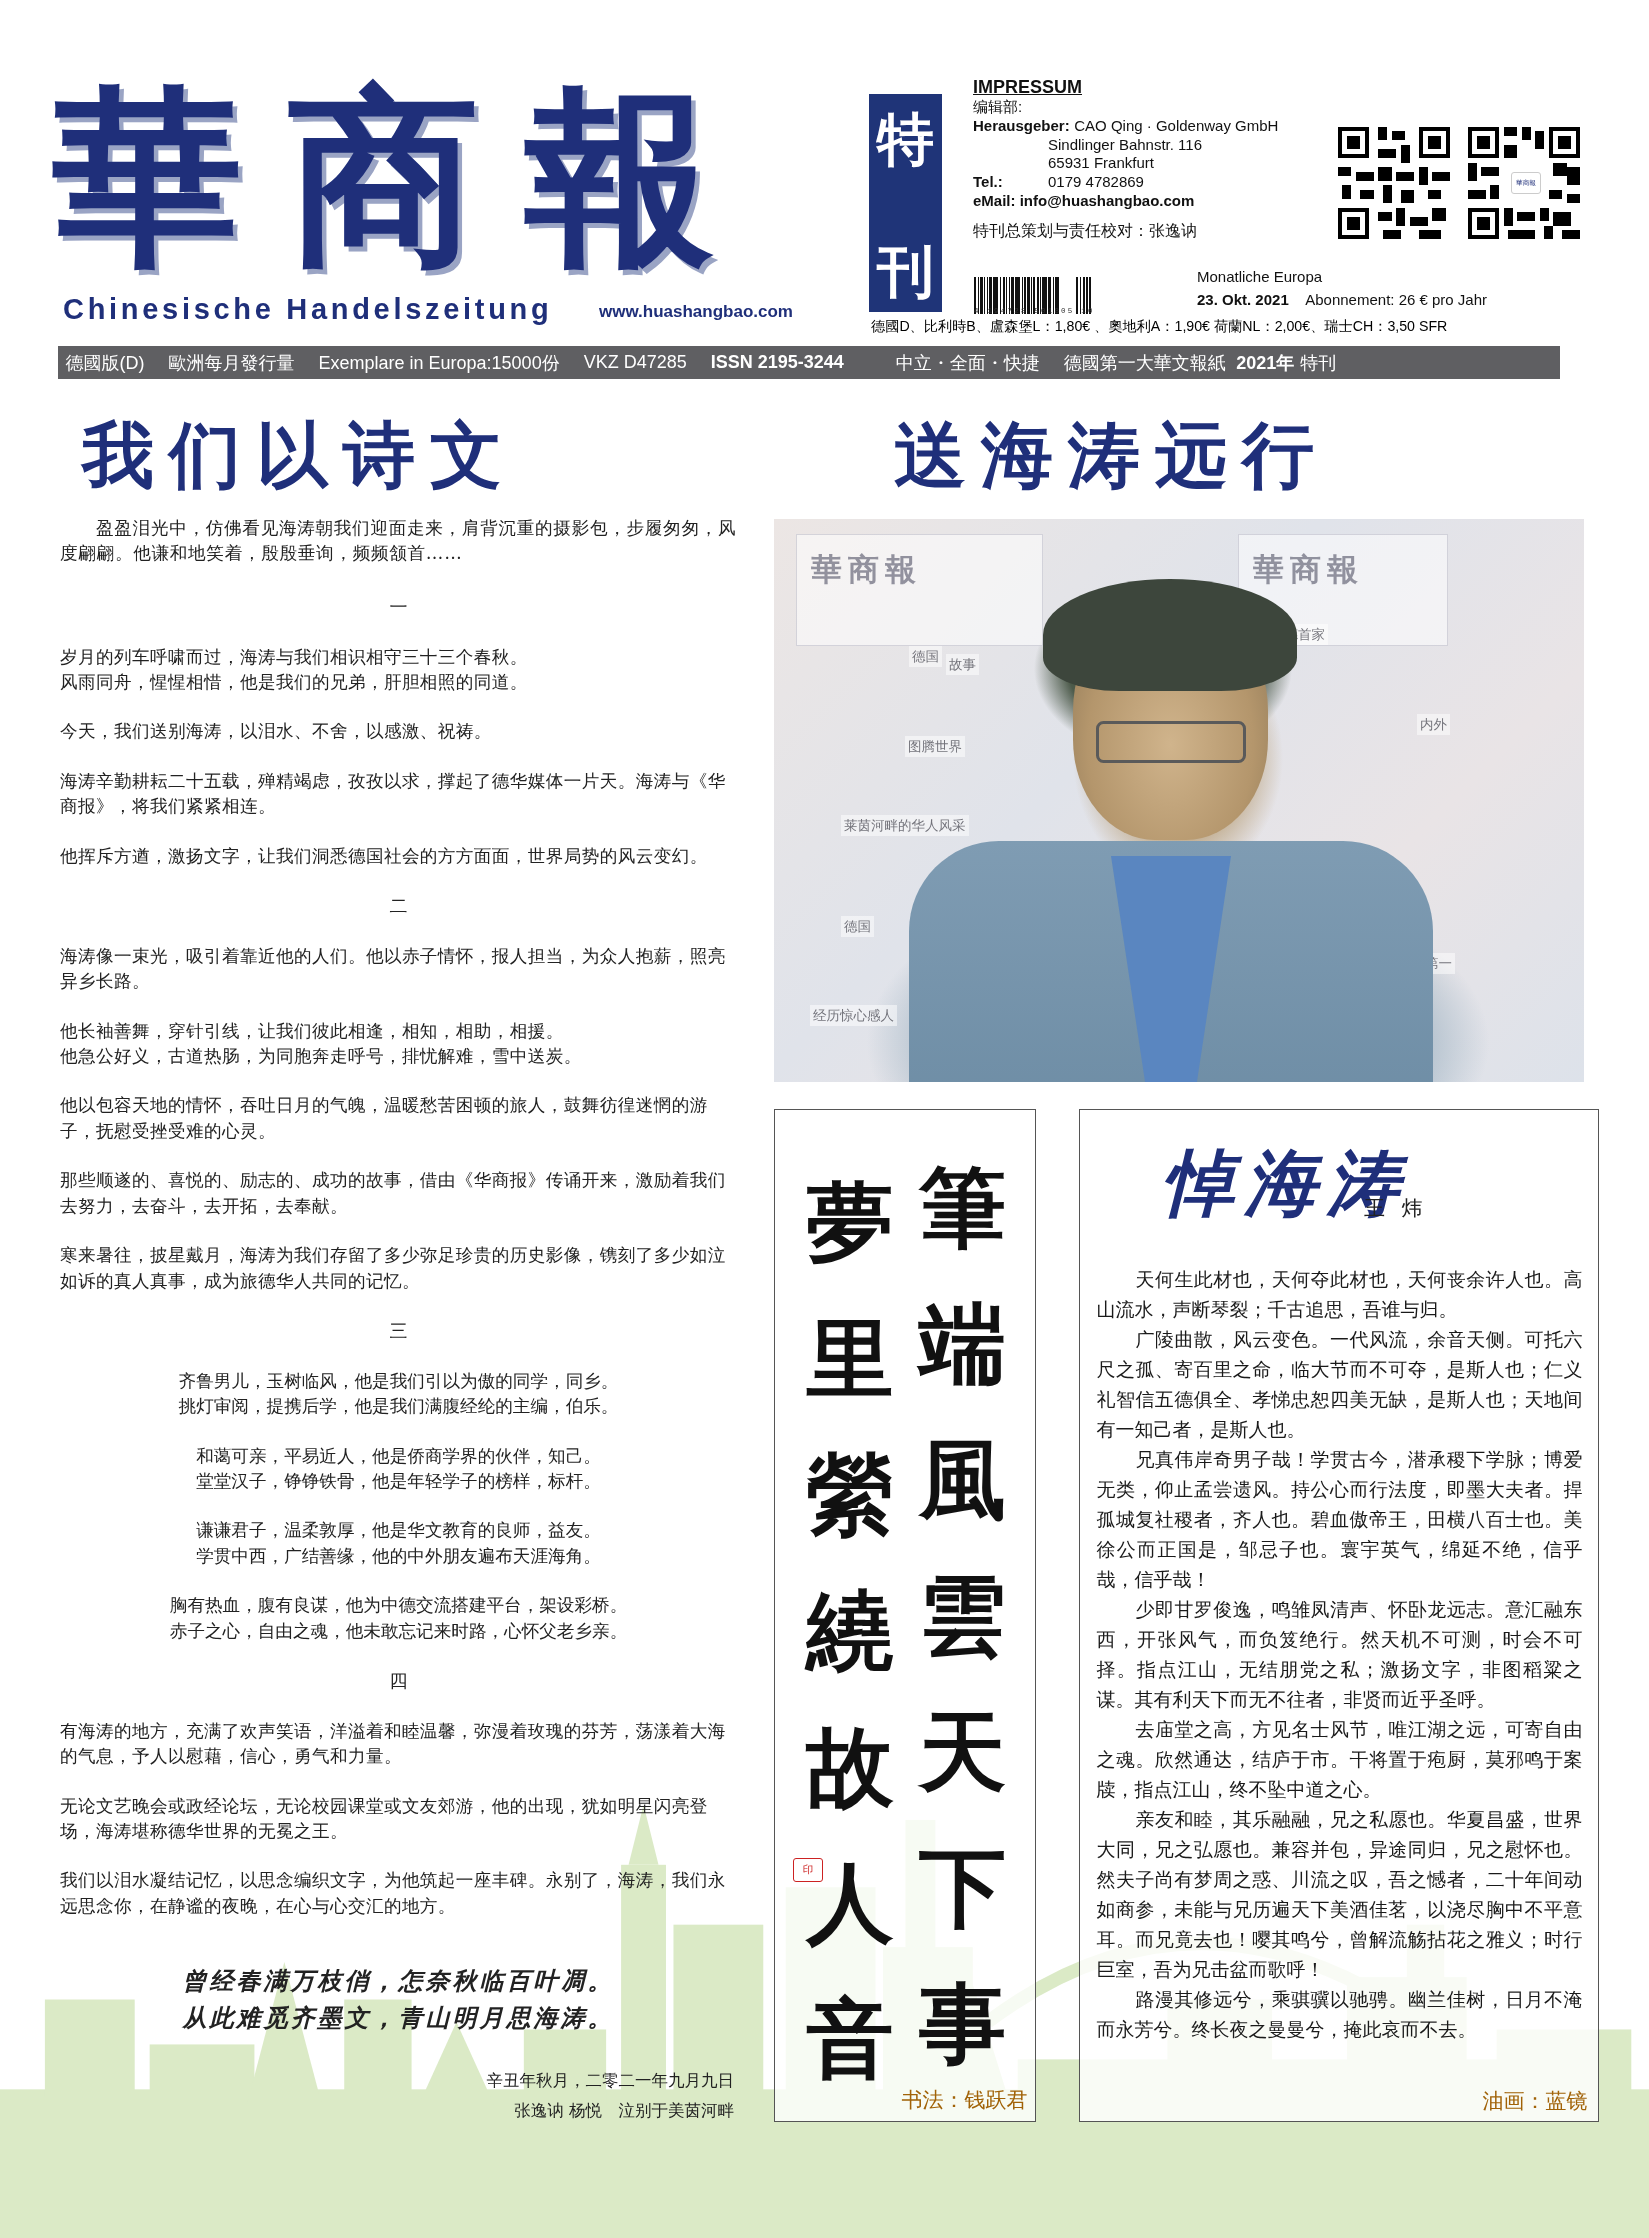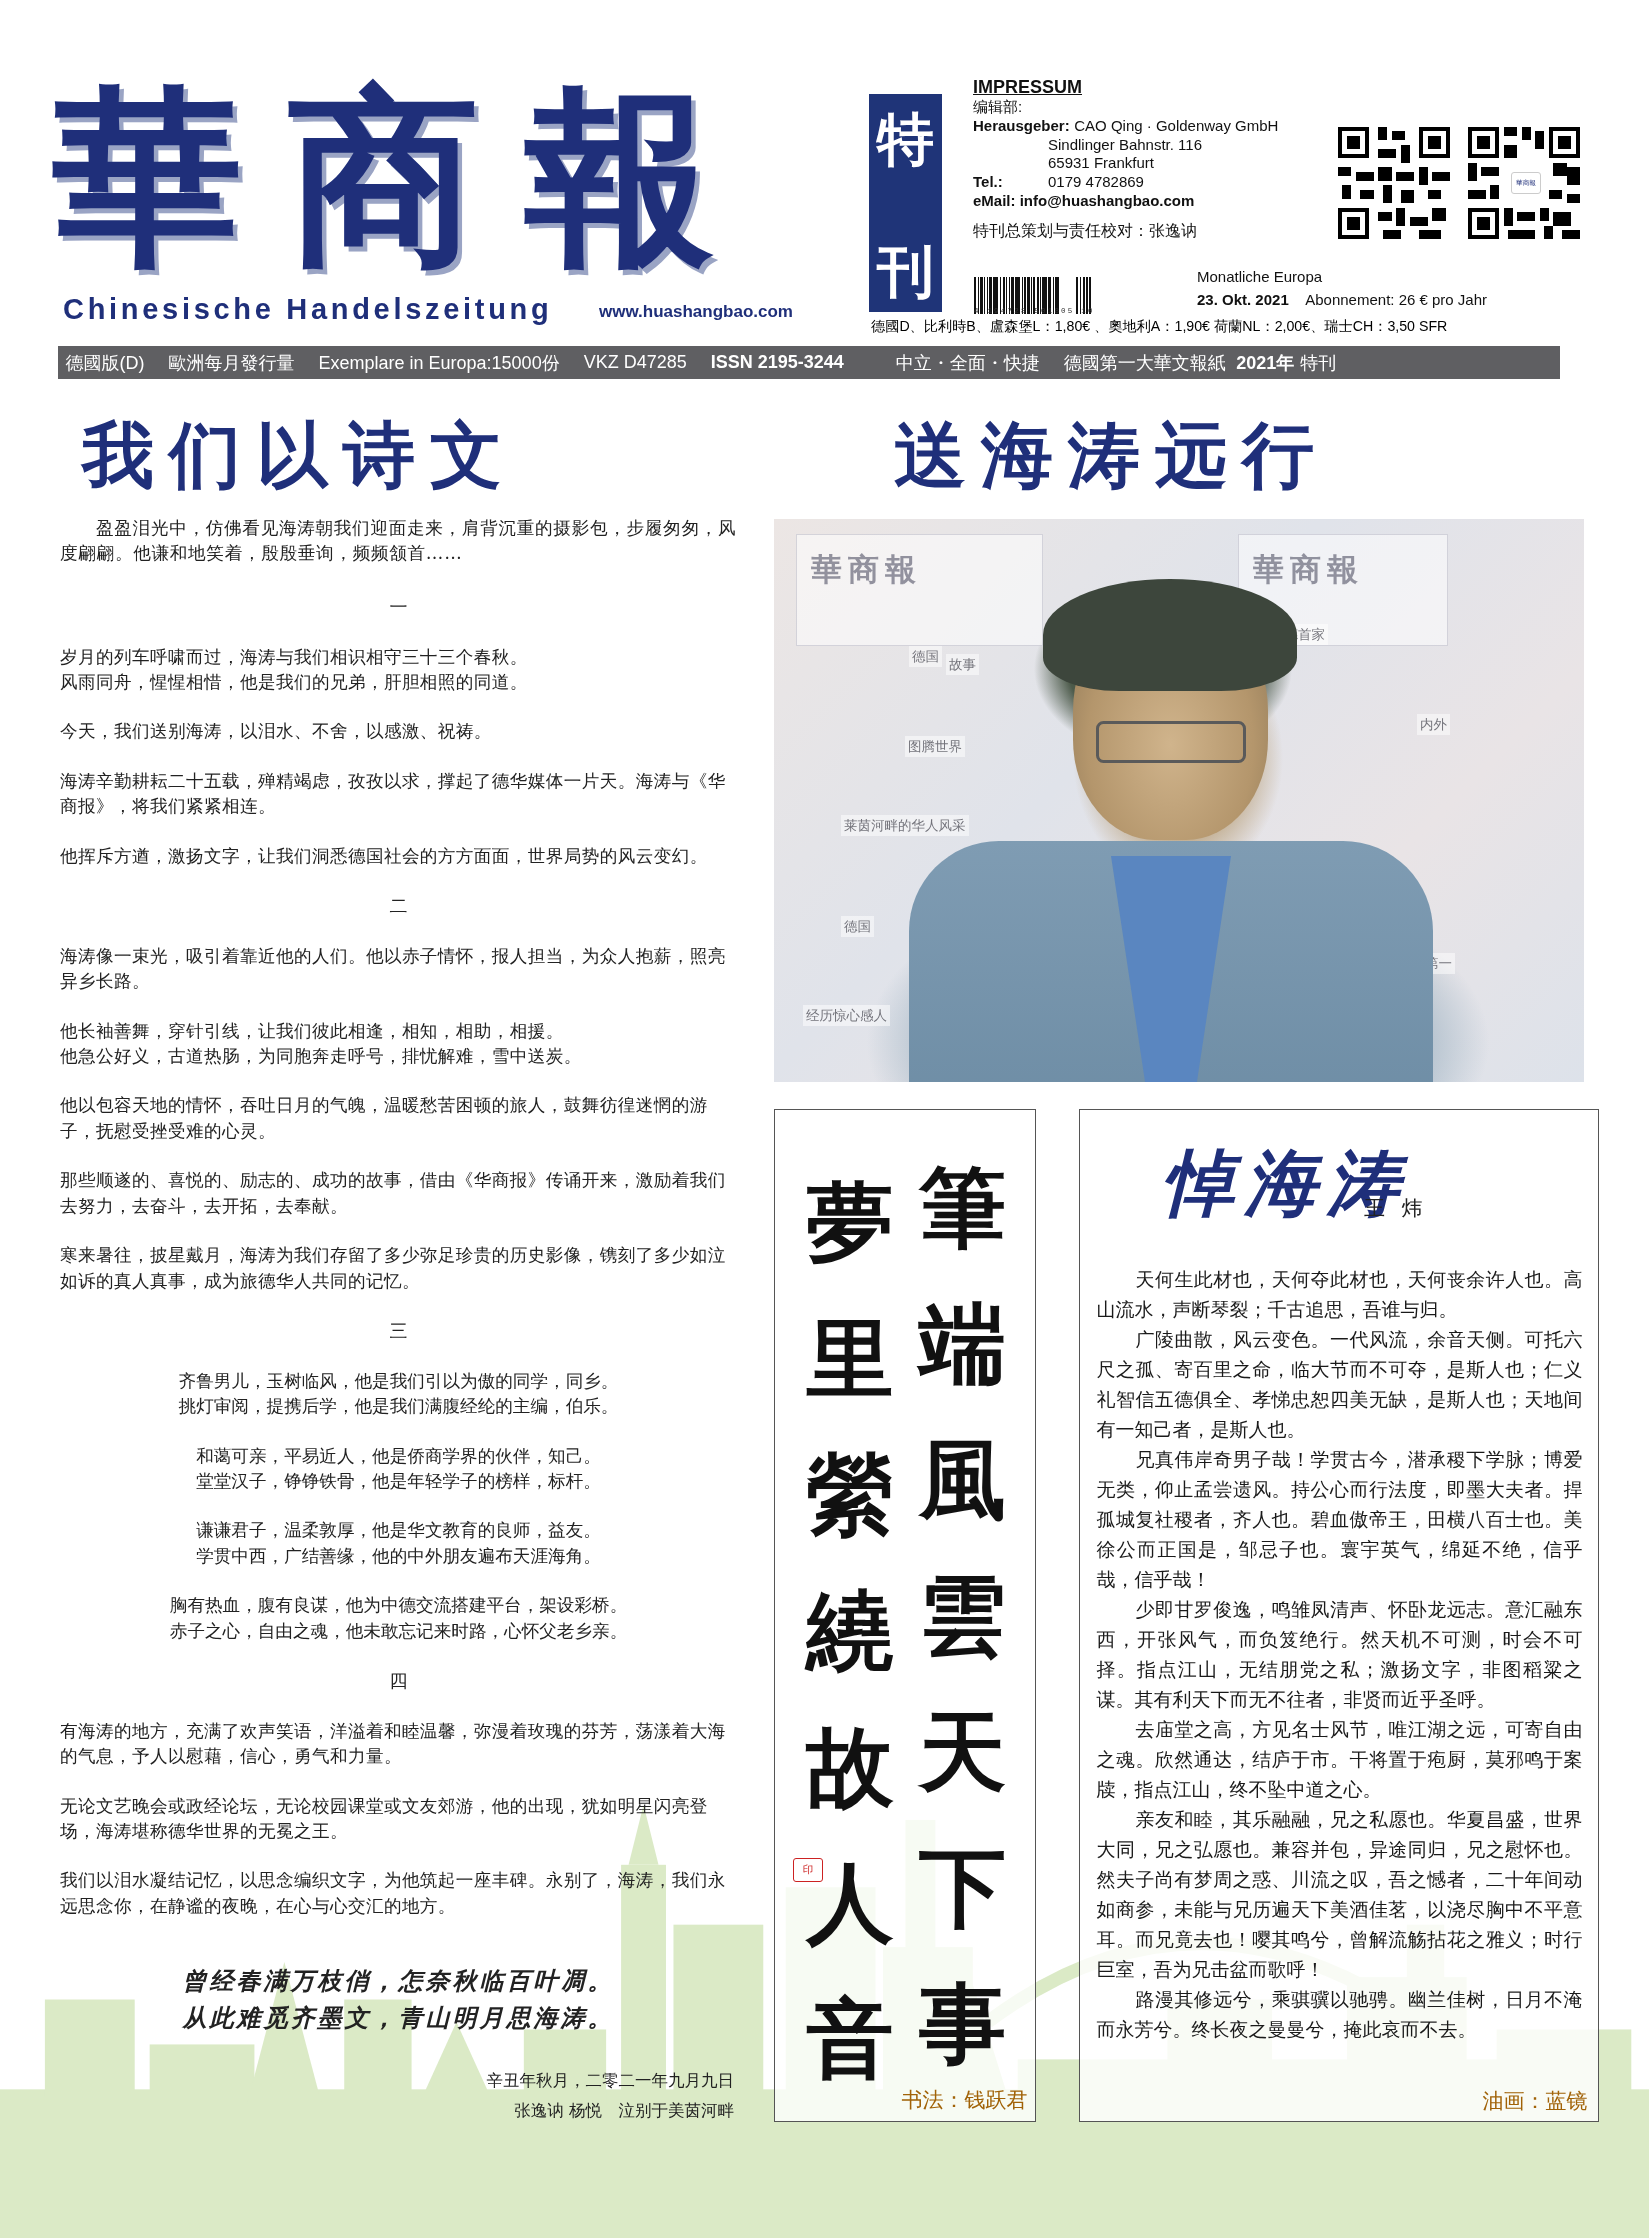--- a/index.html
+++ b/index.html
@@ -348,21 +348,21 @@
 <div class="portrait">
   <div class="clip" style="left:22.4px;top:15px;width:247px;height:112px"></div>
   <div class="np-title" style="left:37px;top:30px">華商報</div>
   <div class="clip" style="left:464px;top:15px;width:210px;height:112px"></div>
   <div class="np-title" style="left:479px;top:30px">華商報</div>
   <div class="np-caption" style="left:494px;top:105px">全德首家</div>
   <div class="np-caption" style="left:135px;top:127px">德国</div>
   <div class="np-caption" style="left:172px;top:135px">故事</div>
   <div class="np-caption" style="left:131px;top:217px">图腾世界</div>
   <div class="np-caption" style="left:67px;top:296px">莱茵河畔的华人风采</div>
-  <div class="np-caption" style="left:29px;top:486px">经历惊心感人</div>
+  <div class="np-caption" style="left:36px;top:486px">经历惊心感人</div>
   <div class="np-caption" style="left:67px;top:397px">德国</div>
   <div class="np-caption" style="left:643px;top:195px">内外</div>
   <div class="np-caption" style="left:621px;top:434px">德国第一</div>
   <div class="jacket"></div>
   <div class="shirt"></div>
   <div class="face"></div>
   <div class="hair"></div>
   <div class="glasses"></div>
 </div>
 

